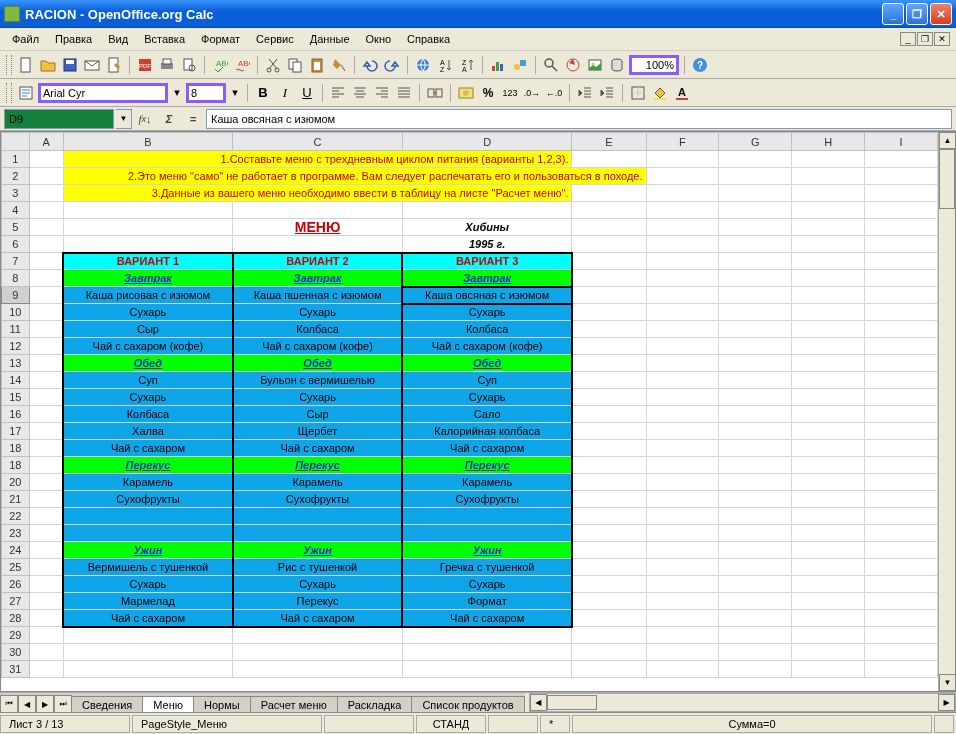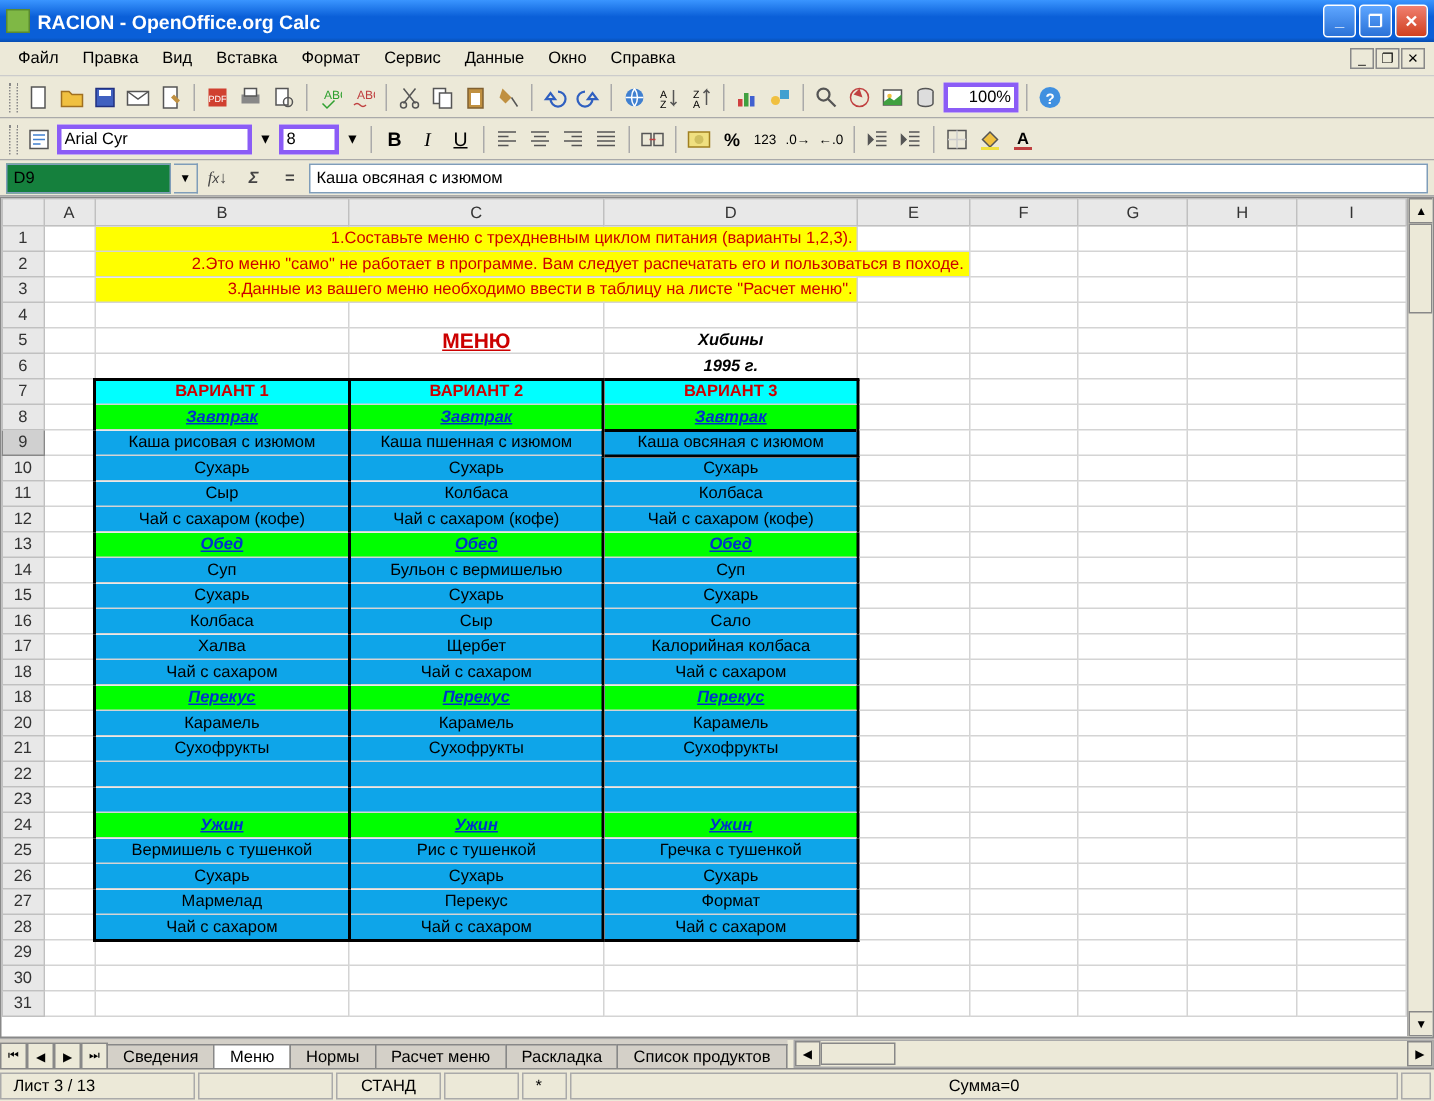--- a/index.html
+++ b/index.html
@@ -806,19 +806,20 @@
   <div class="hscroll-track">
     <div class="scroll-btn">◀</div>
     <div class="thumb" style="width:50px;height:15px"></div>
     <div style="flex:1"></div>
     <div class="scroll-btn">▶</div>
   </div>
 </div>
 
 <div class="statusbar">
   <div class="status-cell" style="width:130px">Лист 3 / 13</div>
+  <div class="status-cell" style="width:190px">PageStyle_Меню</div>
   <div class="status-cell" style="width:90px"></div>
   <div class="status-cell" style="width:70px;text-align:center;justify-content:center">СТАНД</div>
   <div class="status-cell" style="width:50px"></div>
   <div class="status-cell" style="width:30px">*</div>
   <div class="status-cell flex" style="justify-content:center">Сумма=0</div>
   <div class="status-cell" style="width:20px"></div>
 </div>
 
 </body></html>

